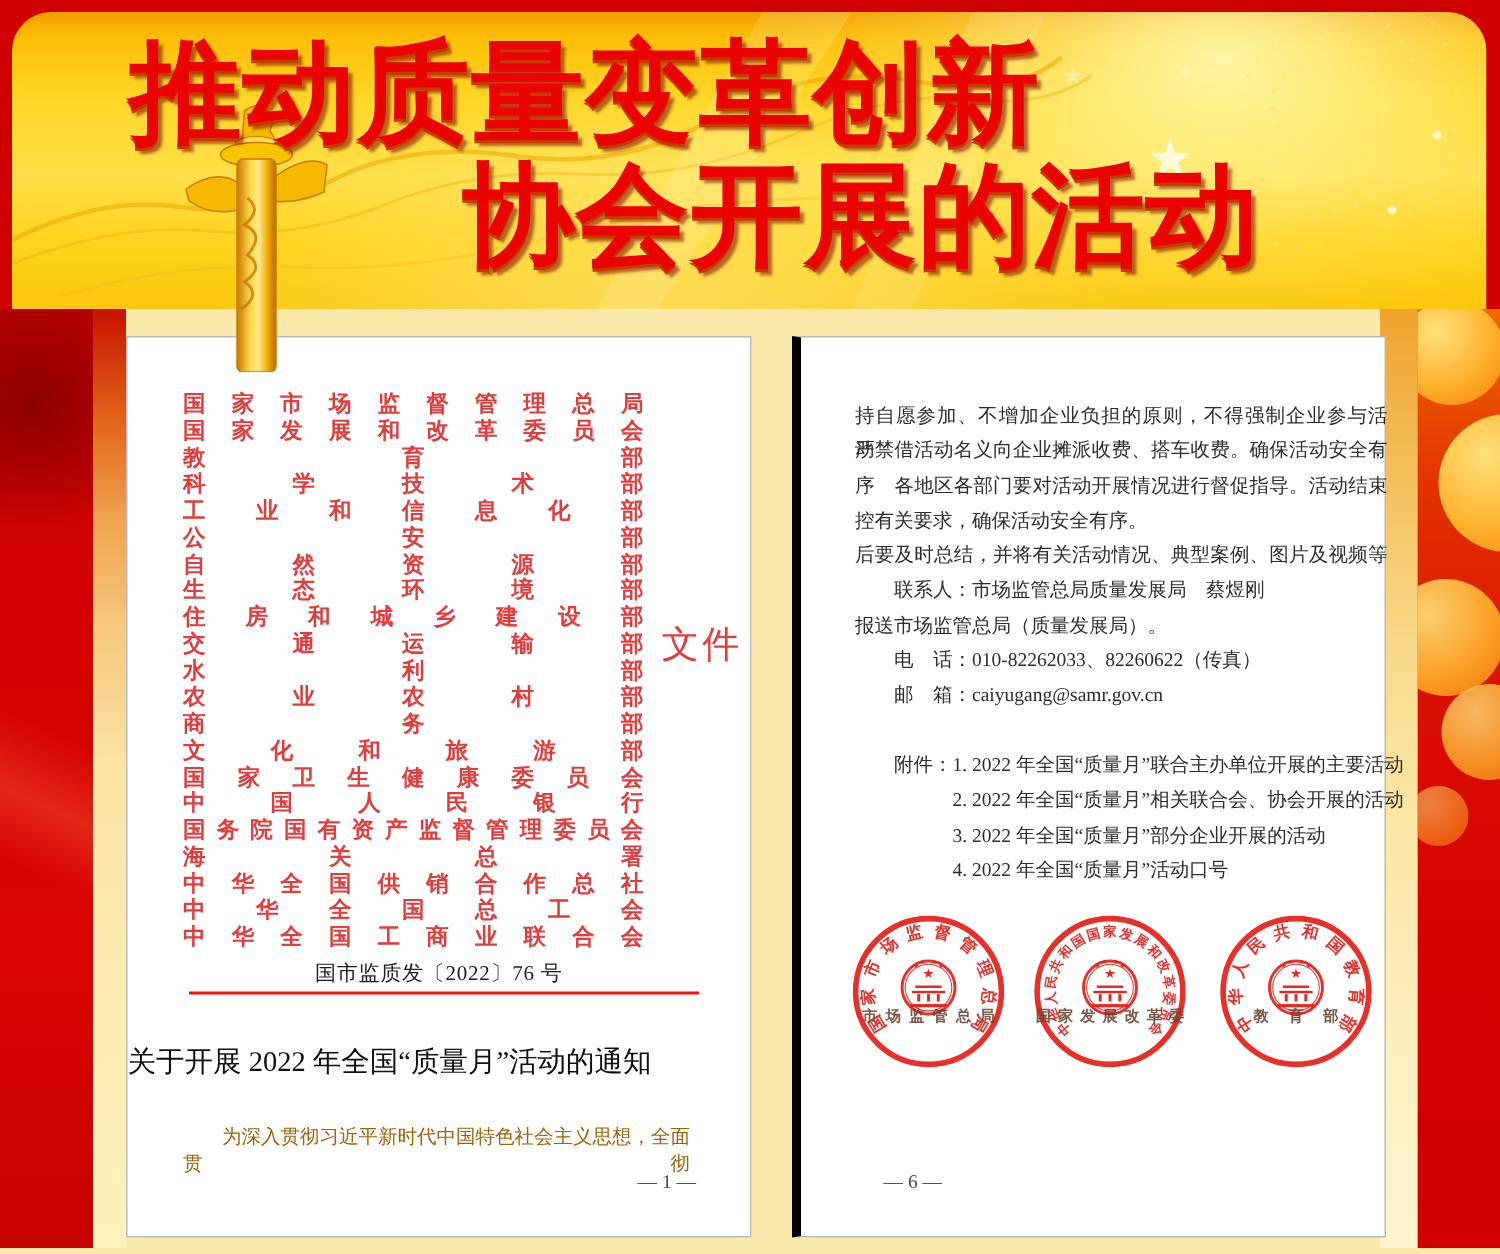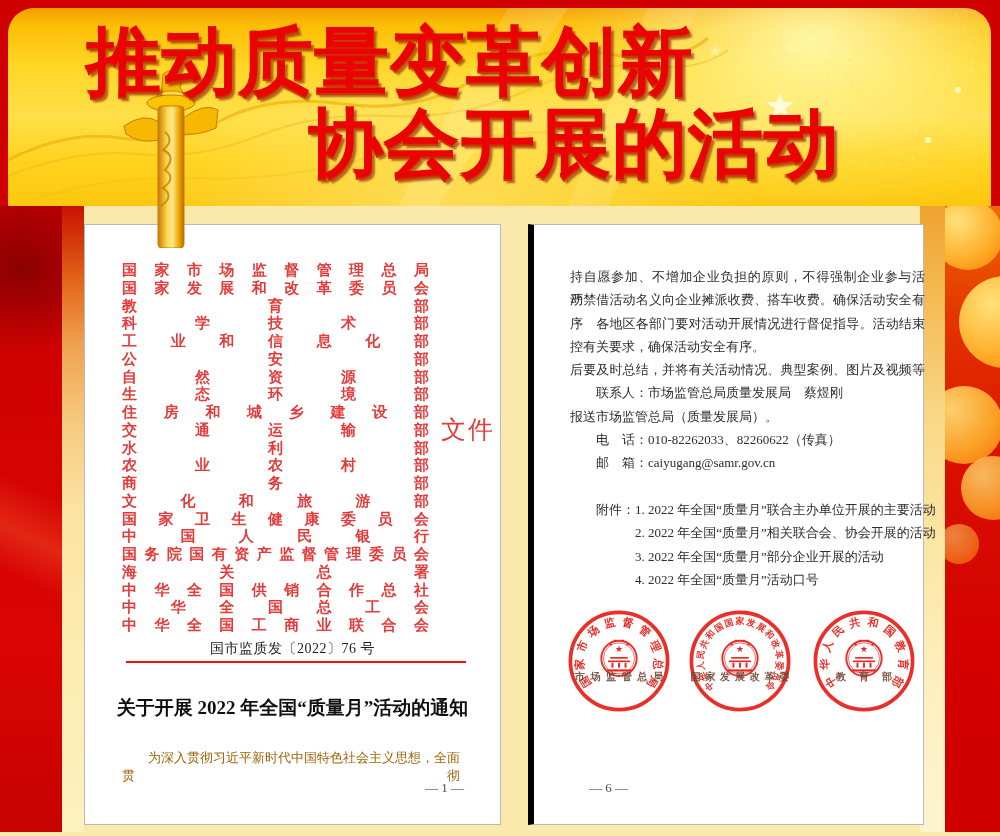--- a/index.html
+++ b/index.html
@@ -43,21 +43,21 @@
   #page-left{left:84px;top:224px;width:417px;height:601px}
   #page-right{left:528px;top:224px;width:396px;height:601px;border-left:6px solid #000000}
 
   
   #dept{left:37px;top:37px;width:307px}
   .dept-row{height:17.75px;display:flex;justify-content:space-between;
     font-weight:bold;font-size:15px;line-height:16px;color:#e23c3c}
   #wenjian{left:356px;top:188px;font-size:25px;font-weight:normal;color:#e23c3c;letter-spacing:2px}
   #doc-number{left:0;top:415px;width:100%;text-align:center;font-size:14px;color:#1c1c1c;letter-spacing:.5px}
   #red-line{left:41px;top:436px;width:340px;height:2px;background:#fb0d0d}
-  #doc-title{left:0;top:470px;width:100%;text-align:center;font-size:19px;font-weight:bold;color:#0f0f0f}
+  #doc-title{left:0;top:470px;width:100%;text-align:left;font-size:19px;font-weight:normal;color:#0f0f0f}
   #body-line{left:37px;top:524px;width:338px;font-size:13px;color:#a16207;
     text-align:justify;text-align-last:justify;text-indent:2em}
   #pagenum-left{left:340px;top:555px;font-size:13px;color:#4a4a55}
 
   
   #rbody{left:36px;top:40px;width:355px}
   .rline{height:23.3px;line-height:23.3px;font-size:13px;color:#2d2d30;white-space:nowrap}
   .rline.j{white-space:normal;text-align:justify;text-align-last:justify}
   .rline.ind{padding-left:65px}
   .seal{position:absolute;width:106px;height:106px}

